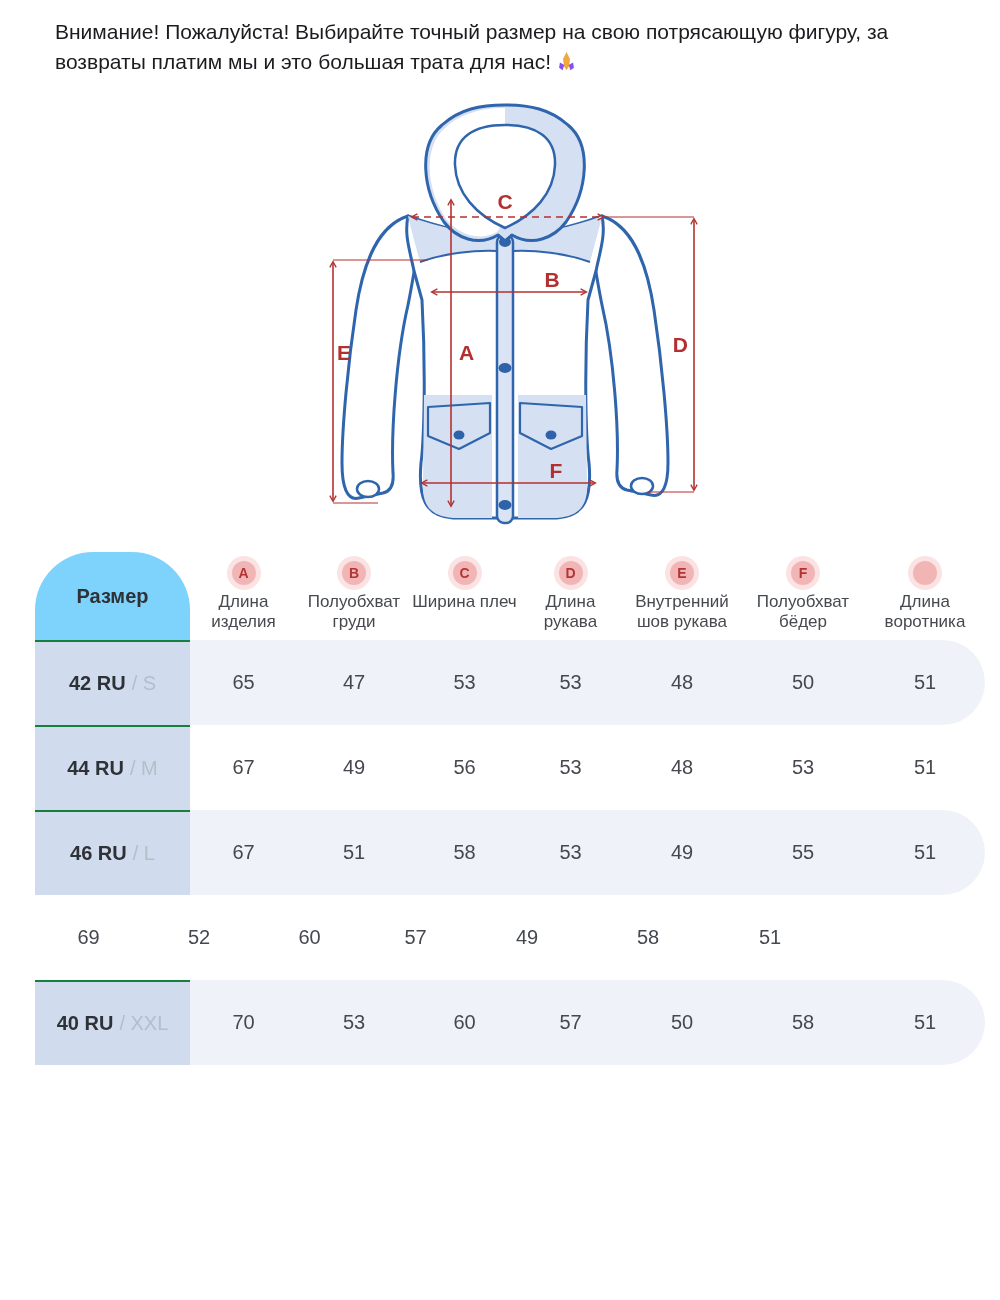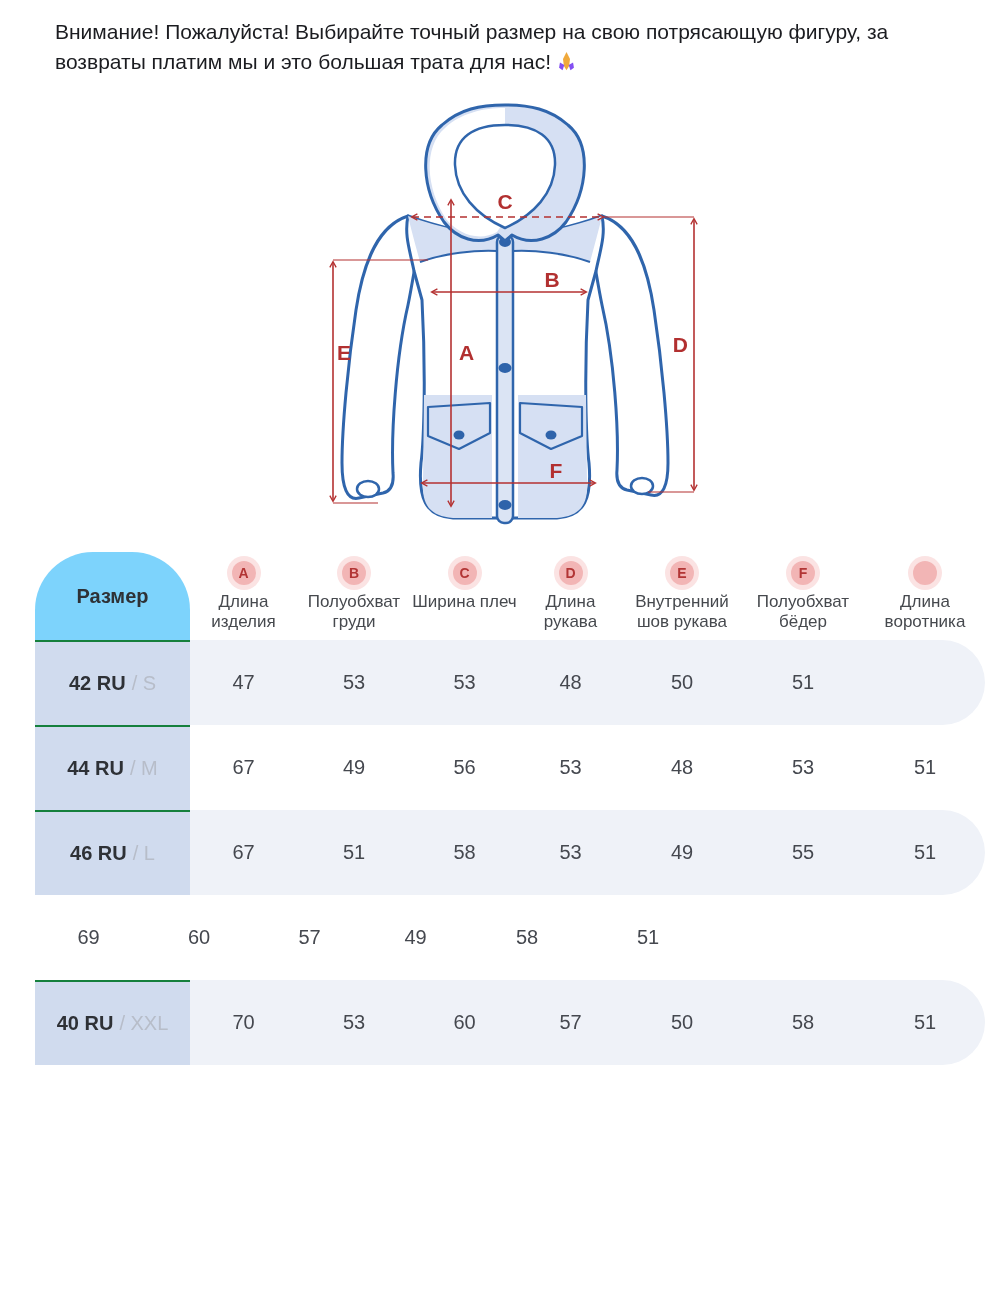--- a/index.html
+++ b/index.html
@@ -166,20 +166,21 @@
         <div class="hlabel">Длина воротника</div>
       </div>
     </div>
 
     <div class="trow alt">
       <div class="size-cell">
         <span class="size-ru">42 RU</span>
         <span class="size-alt">/ S</span>
       </div>
       <div class="vstrip">
+        <div class="vcell">65</div>
         <div class="vcell">47</div>
         <div class="vcell">53</div>
         <div class="vcell">53</div>
         <div class="vcell">48</div>
         <div class="vcell">50</div>
         <div class="vcell">51</div>
       </div>
     </div>
 
     <div class="trow">
@@ -210,20 +211,21 @@
         <div class="vcell">53</div>
         <div class="vcell">49</div>
         <div class="vcell">55</div>
         <div class="vcell">51</div>
       </div>
     </div>
 
     <div class="trow">
       <div class="vstrip">
         <div class="vcell">69</div>
+        <div class="vcell">52</div>
         <div class="vcell">60</div>
         <div class="vcell">57</div>
         <div class="vcell">49</div>
         <div class="vcell">58</div>
         <div class="vcell">51</div>
       </div>
     </div>
 
     <div class="trow alt">
       <div class="size-cell">

